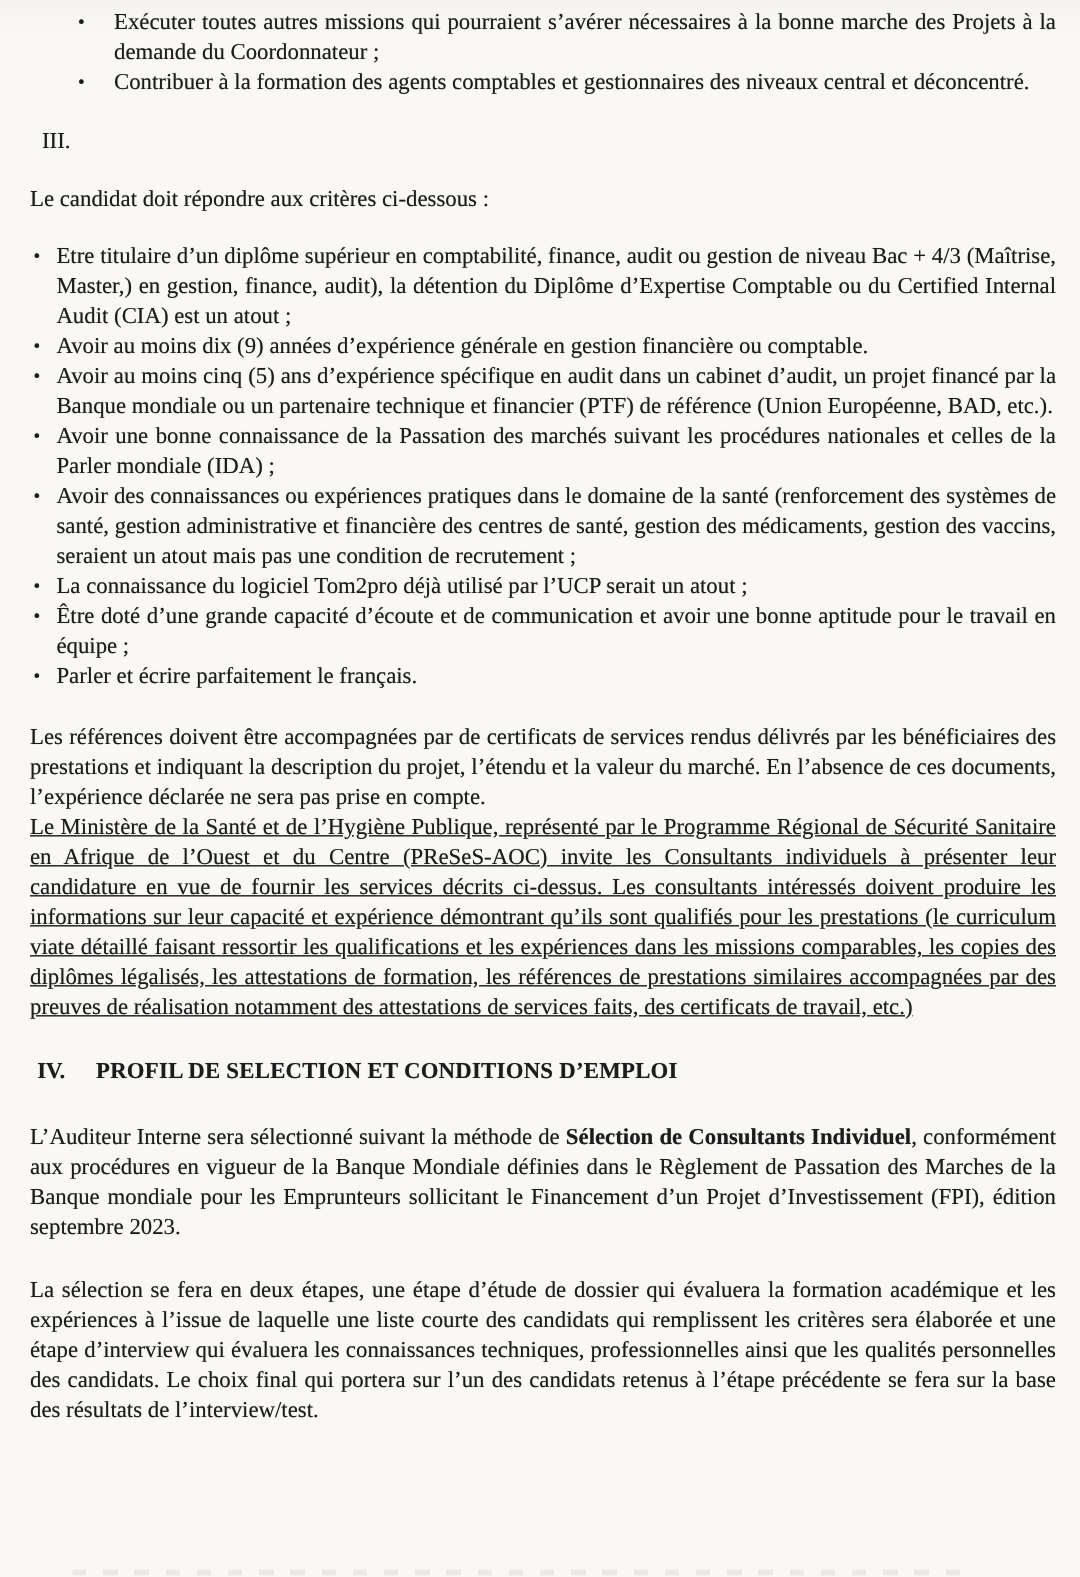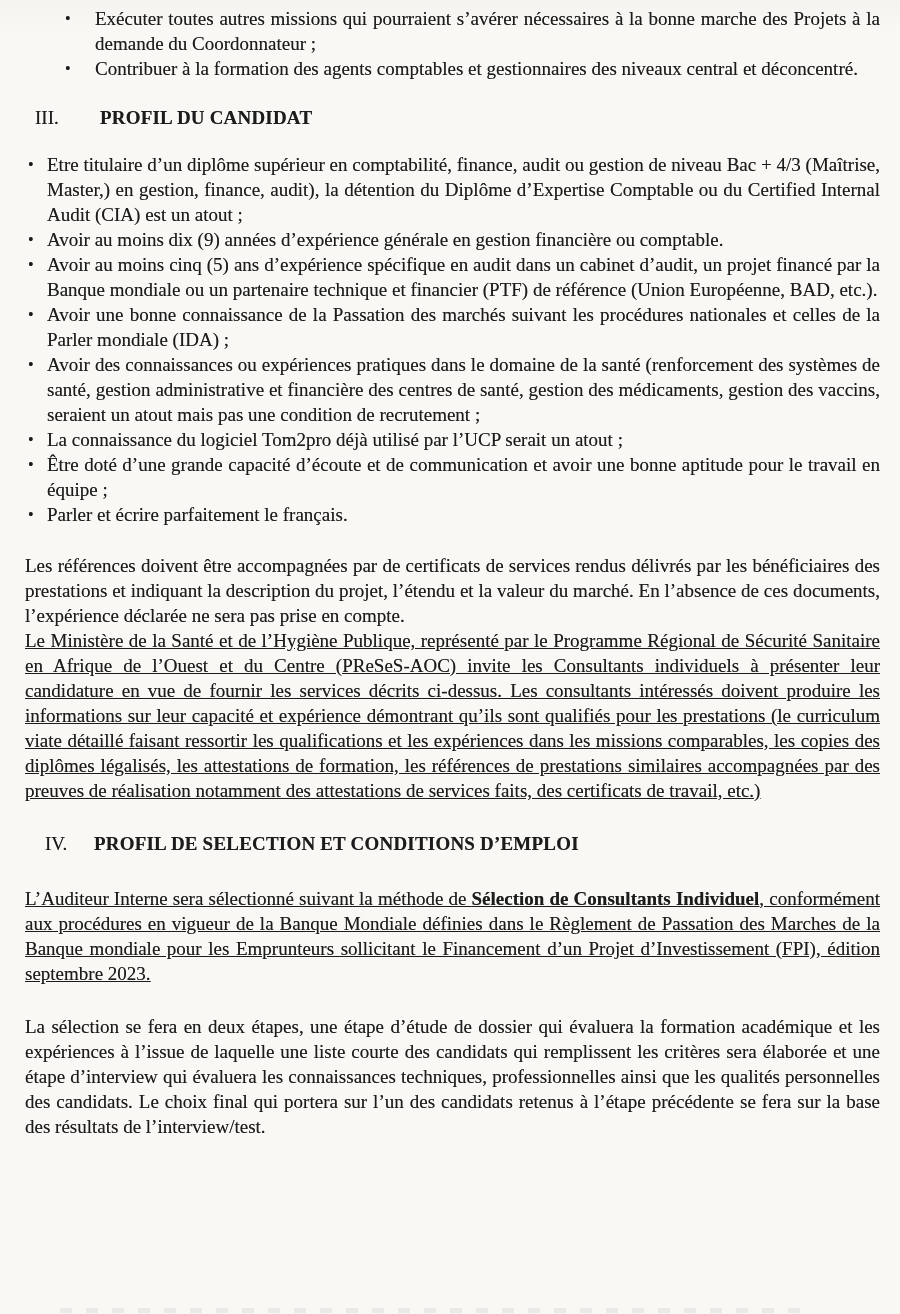--- a/index.html
+++ b/index.html
@@ -20,28 +20,28 @@
   ul{margin:0;padding:0;list-style:none;}
   .intro-list li{display:flex;margin-left:40px;}
   .intro-list .li-marker{flex:0 0 30px;}
   .criteria-list{margin-top:22px;}
   .criteria-list li{display:flex;margin-left:3px;}
   .criteria-list .li-marker{flex:0 0 19px;}
   .li-marker{font-size:16px;line-height:25px;}
   .li-text{flex:1;text-align:justify;}
   .heading{display:flex;align-items:baseline;font-weight:700;letter-spacing:0.2px;}
   .heading .h-num{font-weight:400;letter-spacing:0;}
-  .heading-iii{margin-top:24px;}
+  .heading-iii{margin-top:24px;gap:46px;}
   .heading-iii .h-num{flex:0 0 65px;margin-left:10px;}
   .heading-iv{margin-top:28px;}
-  .heading-iv .h-num{flex:0 0 49px;margin-left:20px;}
+  .heading-iv .h-num{flex:0 0 49px;margin-left:6px;font-weight:bold;}
   .lead{margin-top:24px;}
   .para-references{margin-top:26px;}
   .para-ministere{text-decoration:underline;}
-  .para-selection{margin-top:30px;text-decoration:underline;}
+  .para-selection{margin-top:30px;}
   .para-etapes{margin-top:28px;font-family:Liberation Serif, serif;}
   .bold-run{font-weight:700;}
   .scan-artifact{
     position:absolute;left:60px;right:90px;bottom:1px;height:5px;
     background:repeating-linear-gradient(90deg, rgba(110,110,110,0.30) 0 12px, rgba(0,0,0,0) 12px 26px);
     opacity:0.35;border-radius:2px;
   }
 </style>
 </head>
 <body>
@@ -54,23 +54,23 @@
       <span class="li-text">Exécuter toutes autres missions qui pourraient s’avérer nécessaires à la bonne marche des Projets à la demande du Coordonnateur ;</span>
     </li>
     <li>
       <span class="li-marker">•</span>
       <span class="li-text">Contribuer à la formation des agents comptables et gestionnaires des niveaux central et déconcentré.</span>
     </li>
   </ul>
 
   <div class="heading heading-iii">
     <span class="h-num">III.</span>
-    <span class="h-title">PROFIL DU CANDIDAT</span>
   </div>
 
+  <p class="lead">Le candidat doit répondre aux critères ci-dessous :</p>
 
   <ul class="criteria-list">
     <li>
       <span class="li-marker">•</span>
       <span class="li-text">Etre titulaire d’un diplôme supérieur en comptabilité, finance, audit ou gestion de niveau Bac + 4/3 (Maîtrise, Master,) en gestion, finance, audit), la détention du Diplôme d’Expertise Comptable ou du Certified Internal Audit (CIA) est un atout ;</span>
     </li>
     <li>
       <span class="li-marker">•</span>
       <span class="li-text">Avoir au moins dix (9) années d’expérience générale en gestion financière ou comptable.</span>
     </li>

